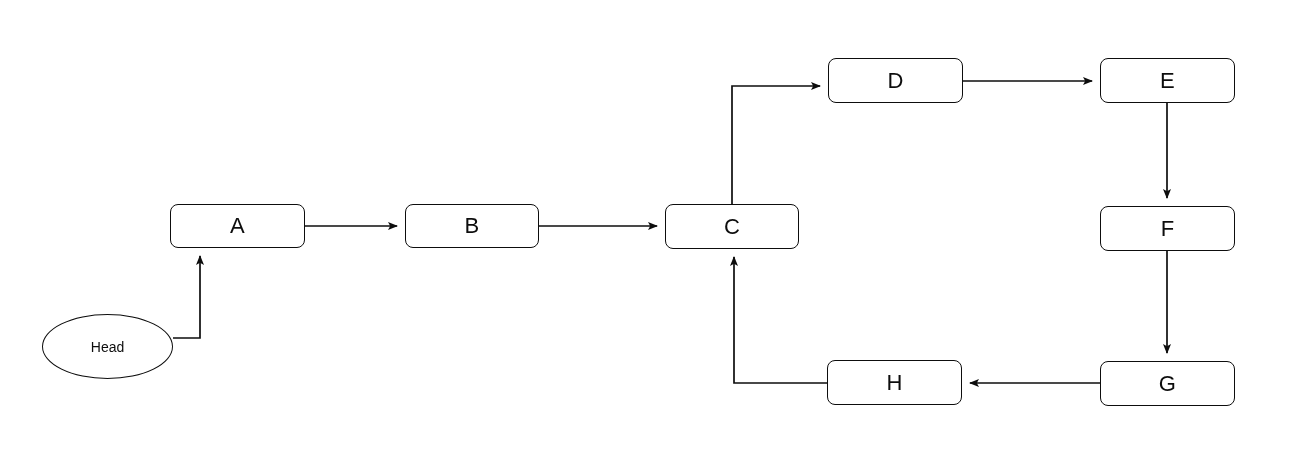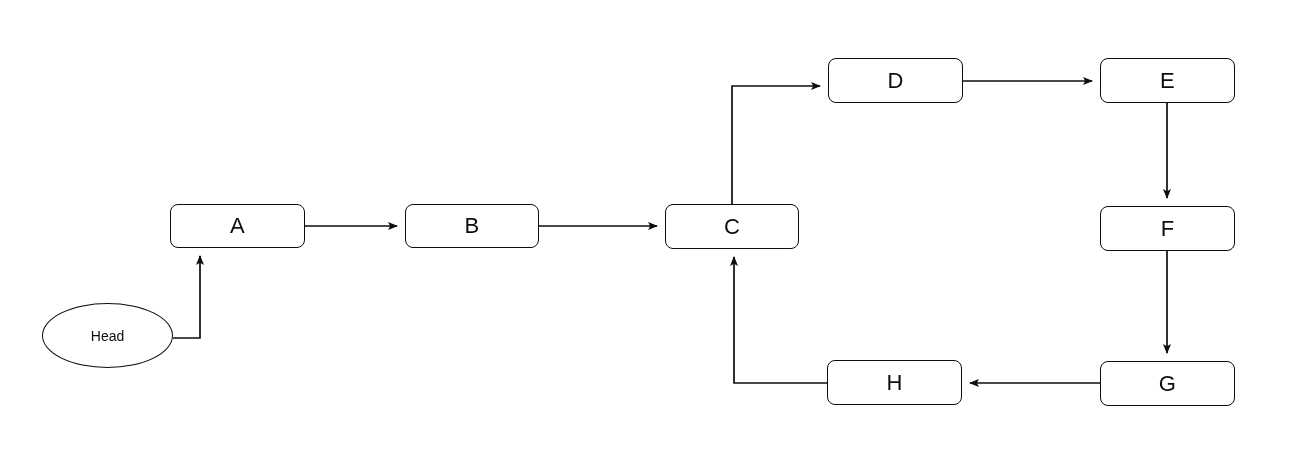--- a/index.html
+++ b/index.html
@@ -77,21 +77,21 @@
         <polyline points="539,226 657,226" fill="none" stroke="#0d0d0d" stroke-width="1.7" stroke-linecap="butt" stroke-linejoin="miter" marker-end="url(#arrowhead)"></polyline>
         <polyline points="732,204 732,86 820,86" fill="none" stroke="#0d0d0d" stroke-width="1.7" stroke-linecap="butt" stroke-linejoin="miter" marker-end="url(#arrowhead)"></polyline>
         <polyline points="963,81 1092,81" fill="none" stroke="#0d0d0d" stroke-width="1.7" stroke-linecap="butt" stroke-linejoin="miter" marker-end="url(#arrowhead)"></polyline>
         <polyline points="1167,103 1167,198" fill="none" stroke="#0d0d0d" stroke-width="1.7" stroke-linecap="butt" stroke-linejoin="miter" marker-end="url(#arrowhead)"></polyline>
         <polyline points="1167,251 1167,353" fill="none" stroke="#0d0d0d" stroke-width="1.7" stroke-linecap="butt" stroke-linejoin="miter" marker-end="url(#arrowhead)"></polyline>
         <polyline points="1100,383 970,383" fill="none" stroke="#0d0d0d" stroke-width="1.7" stroke-linecap="butt" stroke-linejoin="miter" marker-end="url(#arrowhead)"></polyline>
         <polyline points="827,383 734,383 734,257" fill="none" stroke="#0d0d0d" stroke-width="1.7" stroke-linecap="butt" stroke-linejoin="miter" marker-end="url(#arrowhead)"></polyline>
       </g>
   </svg>
 
-  <div class="terminator" id="node-head" style="left: 42px; top: 303px; width: 131px; height: 65px;">
+  <div class="terminator" id="node-head" style="left: 42px; top: 314px; width: 131px; height: 65px;">
     <span class="terminator-label">Head</span>
   </div>
 
   <div class="node" id="node-a" style="left: 170px; top: 204px; width: 135px; height: 44px;">
     <span class="node-label">A</span>
   </div>
 
   <div class="node" id="node-b" style="left: 405px; top: 204px; width: 134px; height: 44px;">
     <span class="node-label">B</span>
   </div>

